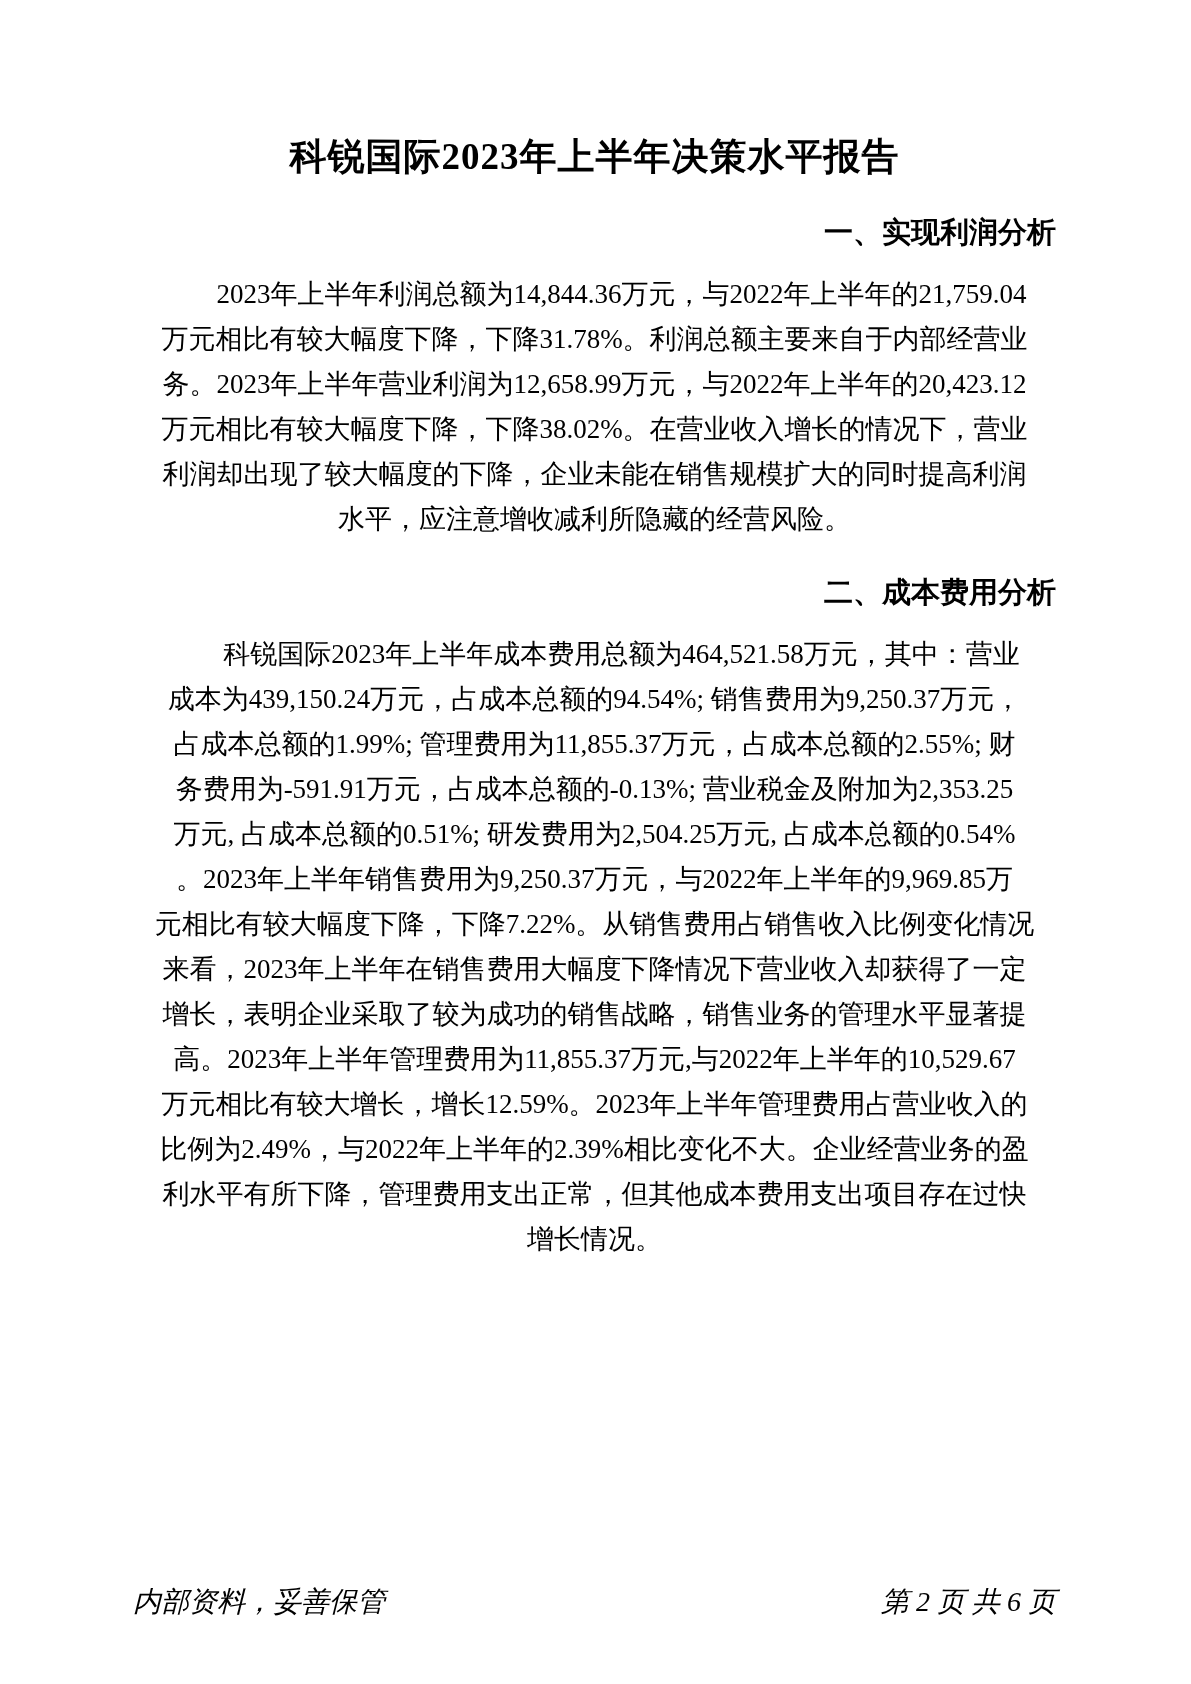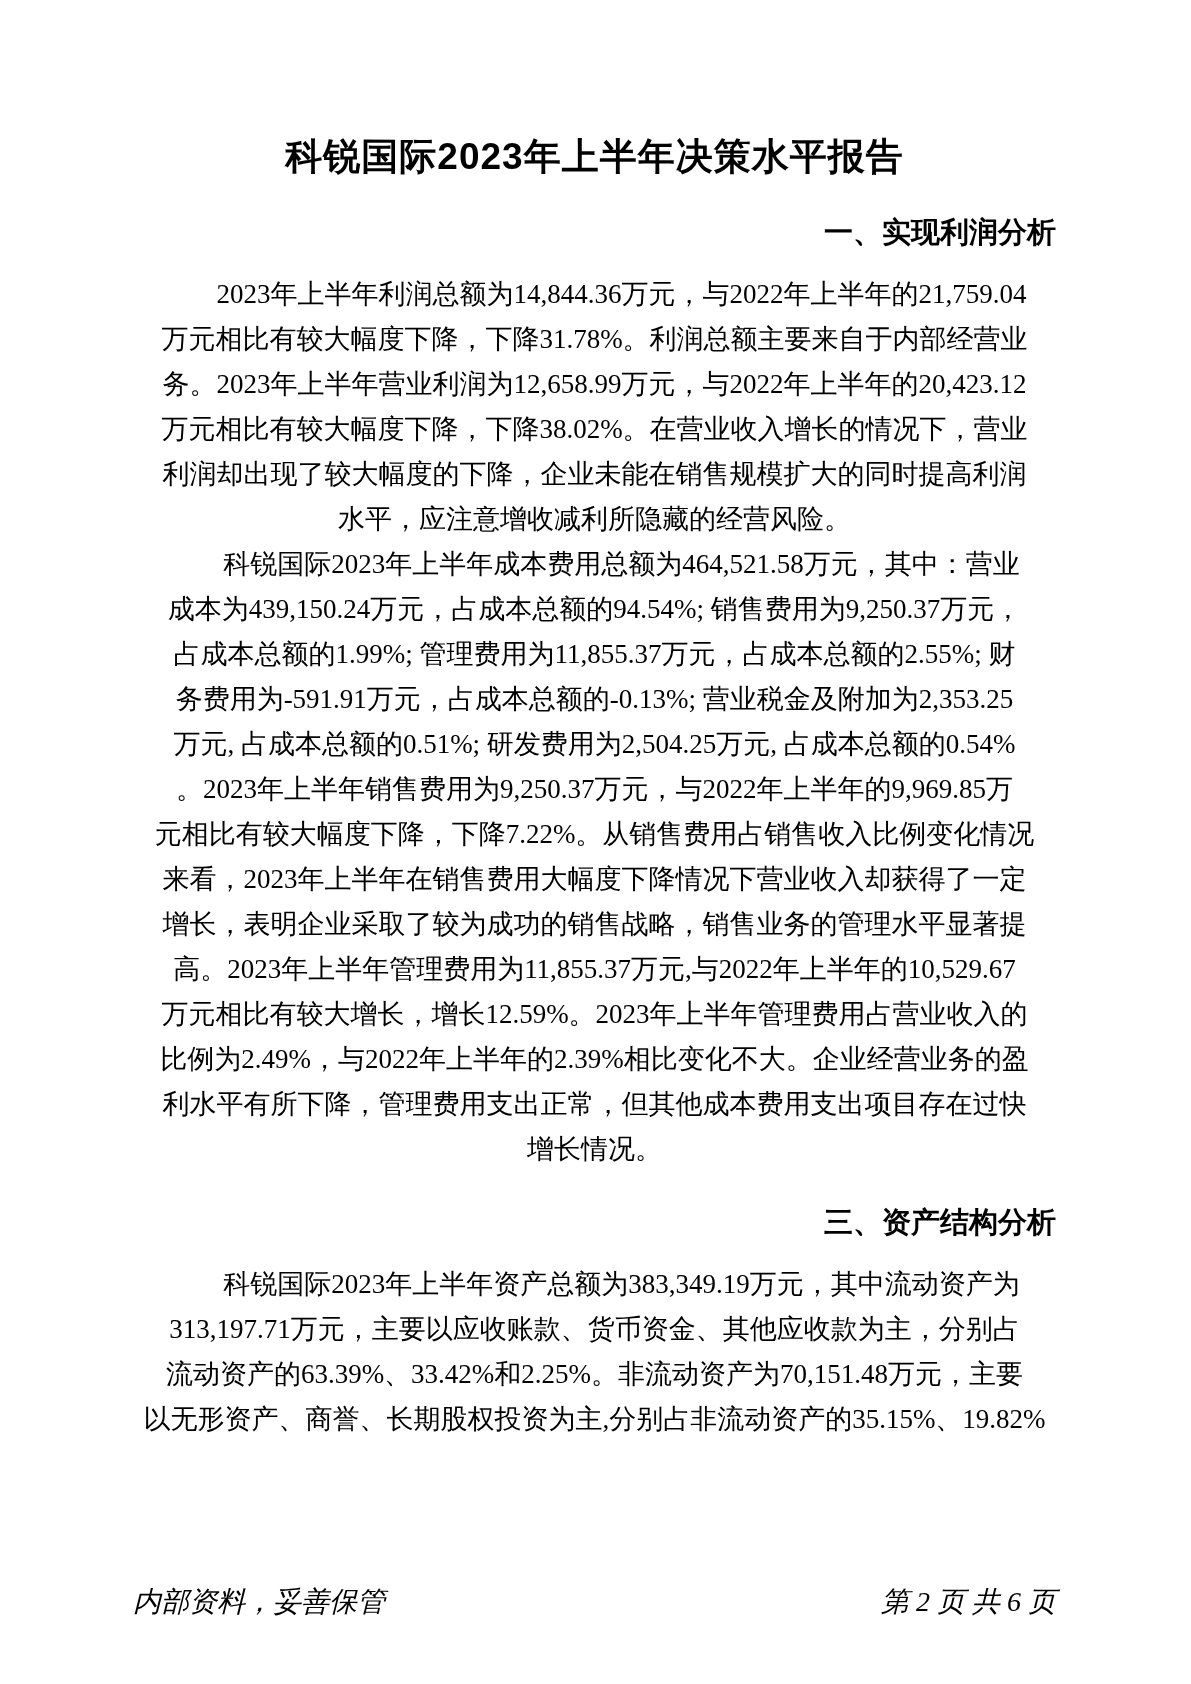--- a/index.html
+++ b/index.html
@@ -15,21 +15,21 @@
     color: #000000;
     overflow: hidden;
     font-family: "Liberation Serif", "DejaVu Serif", serif;
   }
   .content {
     padding: 132px 135px 0 133px;
   }
   .doc-title {
     margin: 0;
     text-align: center;
-    font-family: Liberation Sans, sans-serif;
+    font-family: Liberation Serif, serif;
     font-weight: bold;
     font-size: 37px;
     line-height: 50px;
     letter-spacing: 1px;
     color: #000000;
   }
   .section-heading {
     margin: 30px 0 20px 0;
     padding-left: 70px;
     font-family: "Liberation Sans", "DejaVu Sans", sans-serif;
@@ -74,43 +74,37 @@
       <h2 class="section-heading">一、实现利润分析</h2>
       <p class="body-para">2023年上半年利润总额为14,844.36万元，与2022年上半年的21,759.04
 万元相比有较大幅度下降，下降31.78%。利润总额主要来自于内部经营业
 务。2023年上半年营业利润为12,658.99万元，与2022年上半年的20,423.12
 万元相比有较大幅度下降，下降38.02%。在营业收入增长的情况下，营业
 利润却出现了较大幅度的下降，企业未能在销售规模扩大的同时提高利润
 水平，应注意增收减利所隐藏的经营风险。</p>
     </section>
 
     <section>
+      <h2 class="section-heading">二、成本费用分析</h2>
       <p class="body-para">科锐国际2023年上半年成本费用总额为464,521.58万元，其中：营业
 成本为439,150.24万元，占成本总额的94.54%; 销售费用为9,250.37万元，
 占成本总额的1.99%; 管理费用为11,855.37万元，占成本总额的2.55%; 财
 务费用为-591.91万元，占成本总额的-0.13%; 营业税金及附加为2,353.25
 万元, 占成本总额的0.51%; 研发费用为2,504.25万元, 占成本总额的0.54%
 。2023年上半年销售费用为9,250.37万元，与2022年上半年的9,969.85万
 元相比有较大幅度下降，下降7.22%。从销售费用占销售收入比例变化情况
 来看，2023年上半年在销售费用大幅度下降情况下营业收入却获得了一定
 增长，表明企业采取了较为成功的销售战略，销售业务的管理水平显著提
 高。2023年上半年管理费用为11,855.37万元,与2022年上半年的10,529.67
 万元相比有较大增长，增长12.59%。2023年上半年管理费用占营业收入的
 比例为2.49%，与2022年上半年的2.39%相比变化不大。企业经营业务的盈
 利水平有所下降，管理费用支出正常，但其他成本费用支出项目存在过快
 增长情况。</p>
     </section>
 
-    <section>
-      <h2 class="section-heading">三、资产结构分析</h2>
-      <p class="body-para">科锐国际2023年上半年资产总额为383,349.19万元，其中流动资产为
-313,197.71万元，主要以应收账款、货币资金、其他应收款为主，分别占
-流动资产的63.39%、33.42%和2.25%。非流动资产为70,151.48万元，主要
-以无形资产、商誉、长期股权投资为主,分别占非流动资产的35.15%、19.82%</p>
-    </section>
 
   </div>
 
   <div class="page-footer">
     <span>内部资料，妥善保管</span>
     <span>第 2 页  共 6 页</span>
   </div>
 </div>
 
 </body></html>

